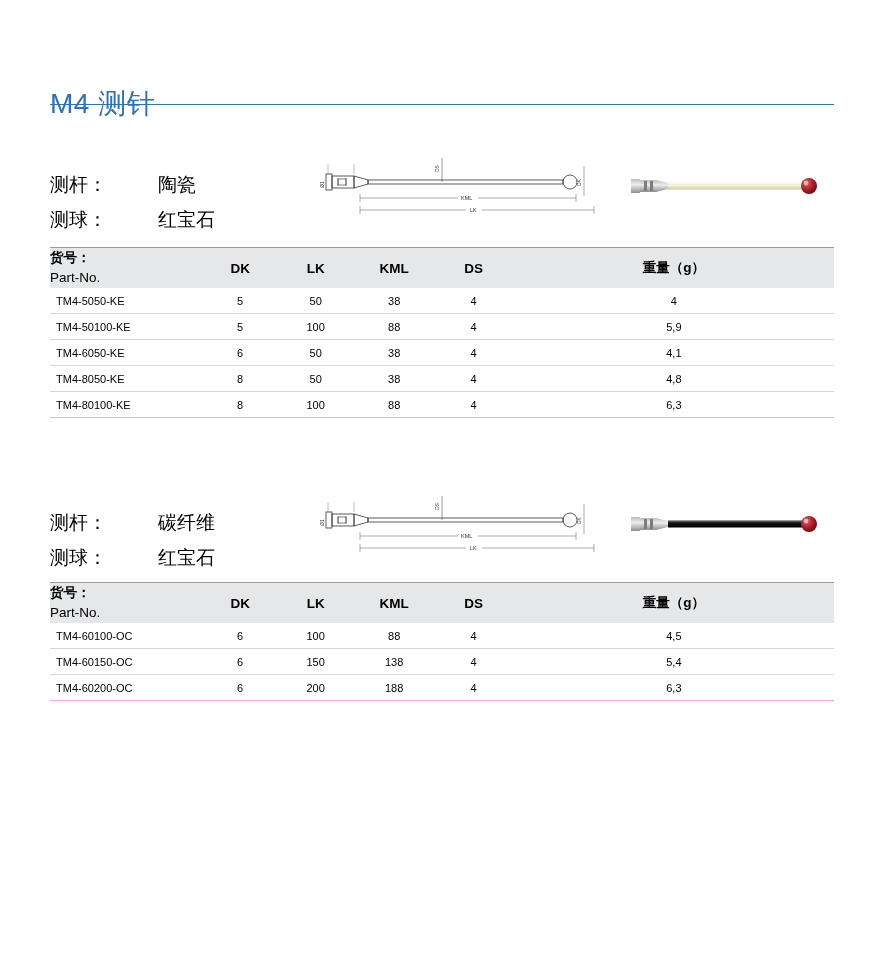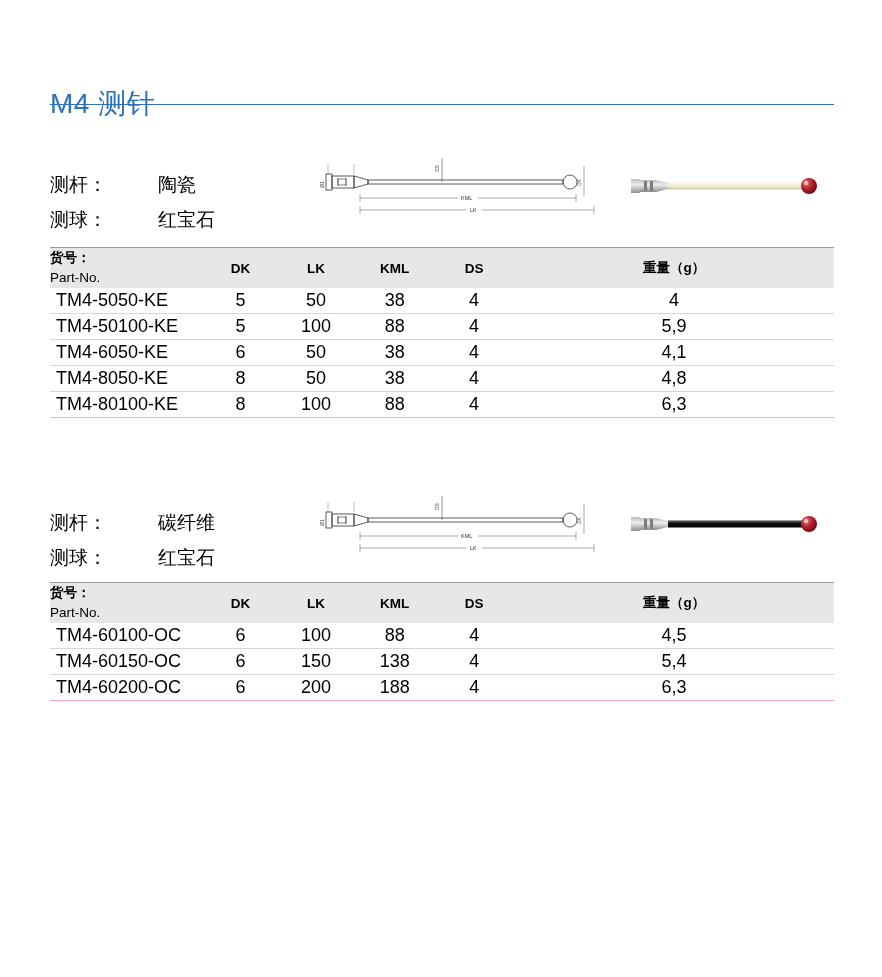--- a/index.html
+++ b/index.html
@@ -119,21 +119,21 @@
   .col-part   { width: 150px; text-align: left; padding-left: 6px; }
   .col-dk     { width: 72px;  text-align: center; }
   .col-lk     { width: 78px;  text-align: center; }
   .col-kml    { width: 78px;  text-align: center; }
   .col-ds     { width: 80px;  text-align: center; }
   .col-weight { width: 326px; text-align: center; }
 
   table.parts tbody td {
     height: 23px;
     border-bottom: 1px solid #d6d6d6;
-    font-size: 18px;
+    font-size: 11px;
   }
   table.parts tbody tr:last-child td {
     border-bottom: 1px solid #f9a8d4;
   }
   .weight-cell { border-left: none; }
 
   .tbl-toprule {
     width: 784px;
     height: 1px;
     background: #9a9a9a;

